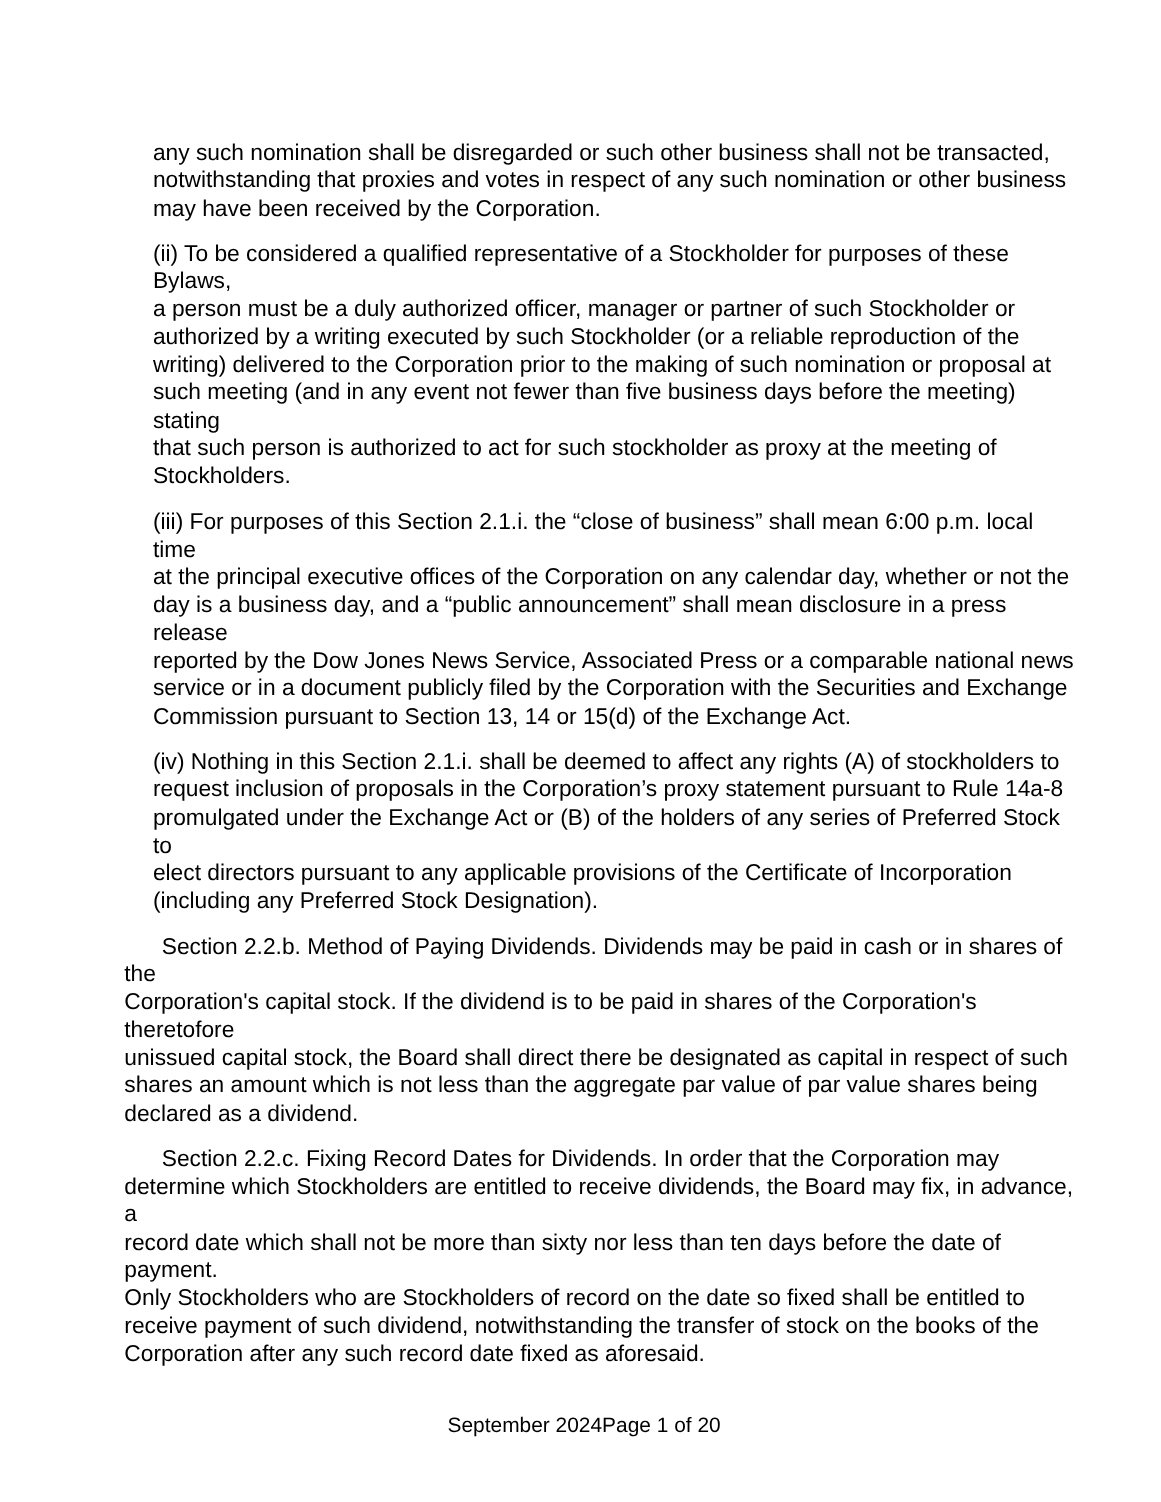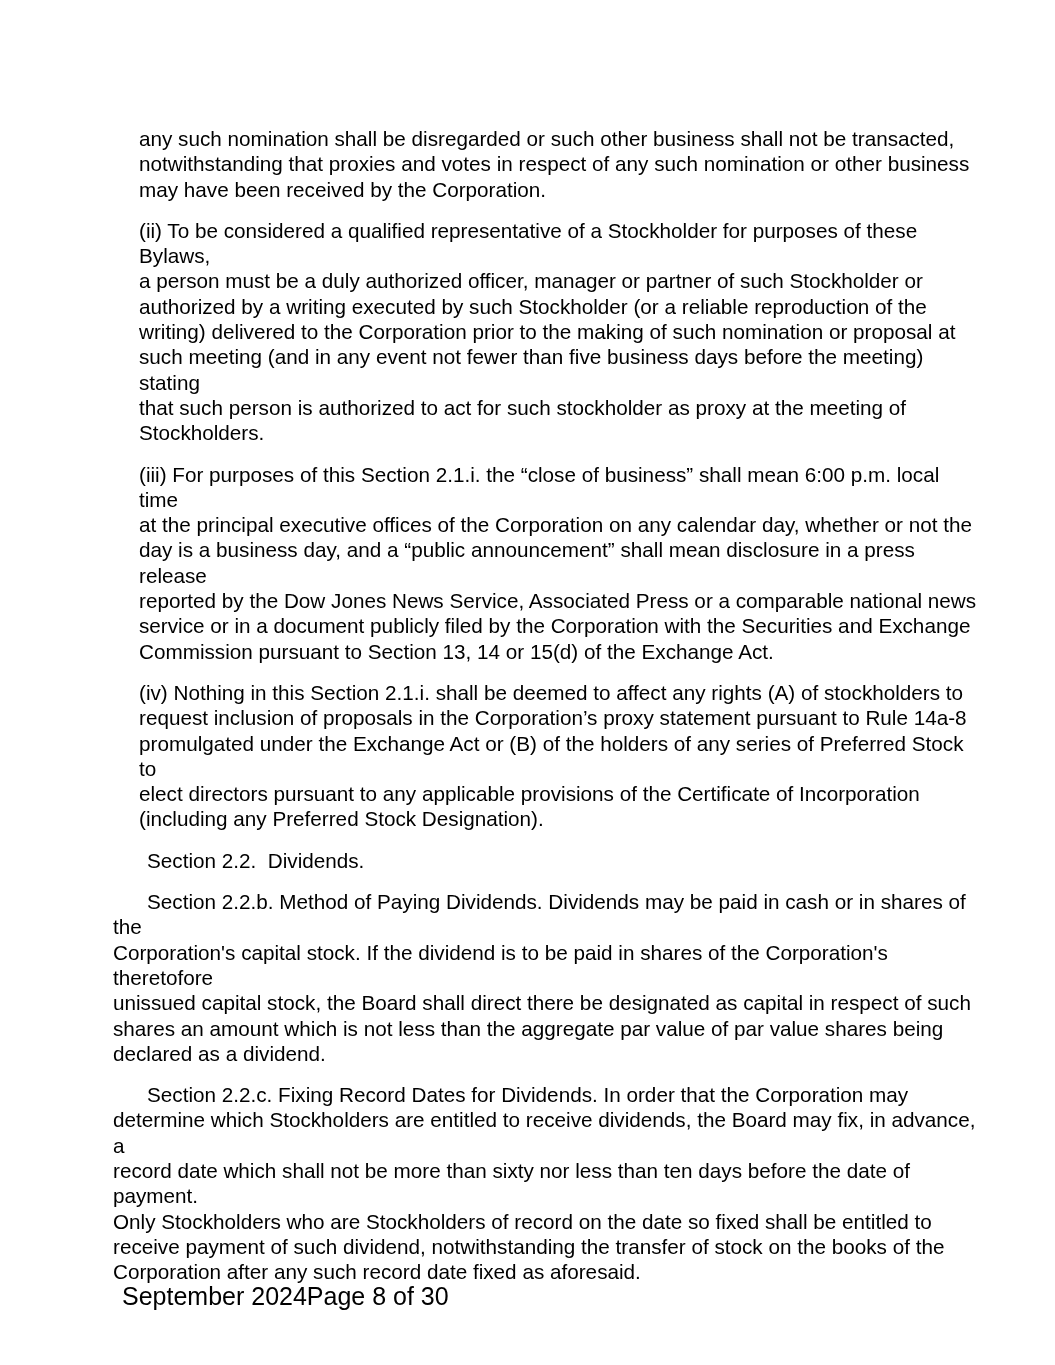--- a/index.html
+++ b/index.html
@@ -36,22 +36,22 @@
   }
   p.indent {
     text-indent: 34px;
   }
   .footer {
     position: absolute;
     left: 122px;
     right: 115px;
     top: 1284px;
     display: flex;
-    justify-content: flex-start;
-    font-size: 25px;
+    justify-content: center;
+    font-size: 19px;
     line-height: 25px;
   }
 </style>
 </head>
 <body>
 
 <div class="page">
   <div class="content">
     <p class="para block">any such nomination shall be disregarded or such other business shall not be transacted,
 notwithstanding that proxies and votes in respect of any such nomination or other business
@@ -67,31 +67,30 @@
 at the principal executive offices of the Corporation on any calendar day, whether or not the
 day is a business day, and a “public announcement” shall mean disclosure in a press release
 reported by the Dow Jones News Service, Associated Press or a comparable national news
 service or in a document publicly filed by the Corporation with the Securities and Exchange
 Commission pursuant to Section 13, 14 or 15(d) of the Exchange Act.</p>
     <p class="para block">(iv) Nothing in this Section 2.1.i. shall be deemed to affect any rights (A) of stockholders to
 request inclusion of proposals in the Corporation’s proxy statement pursuant to Rule 14a-8
 promulgated under the Exchange Act or (B) of the holders of any series of Preferred Stock to
 elect directors pursuant to any applicable provisions of the Certificate of Incorporation
 (including any Preferred Stock Designation).</p>
-    <p class="para indent">Section 2.2.  Dividends.</p>
     <p class="para indent">Section 2.2.b. Method of Paying Dividends. Dividends may be paid in cash or in shares of the
 Corporation's capital stock. If the dividend is to be paid in shares of the Corporation's theretofore
 unissued capital stock, the Board shall direct there be designated as capital in respect of such
 shares an amount which is not less than the aggregate par value of par value shares being
 declared as a dividend.</p>
     <p class="para indent">Section 2.2.c. Fixing Record Dates for Dividends. In order that the Corporation may
 determine which Stockholders are entitled to receive dividends, the Board may fix, in advance, a
 record date which shall not be more than sixty nor less than ten days before the date of payment.
 Only Stockholders who are Stockholders of record on the date so fixed shall be entitled to
 receive payment of such dividend, notwithstanding the transfer of stock on the books of the
 Corporation after any such record date fixed as aforesaid.</p>
   </div>
 
   <div class="footer">
     <span>September 2024</span>
-    <span>Page 8 of 30</span>
+    <span>Page 1 of 20</span>
   </div>
 </div>
 
 </body></html>

